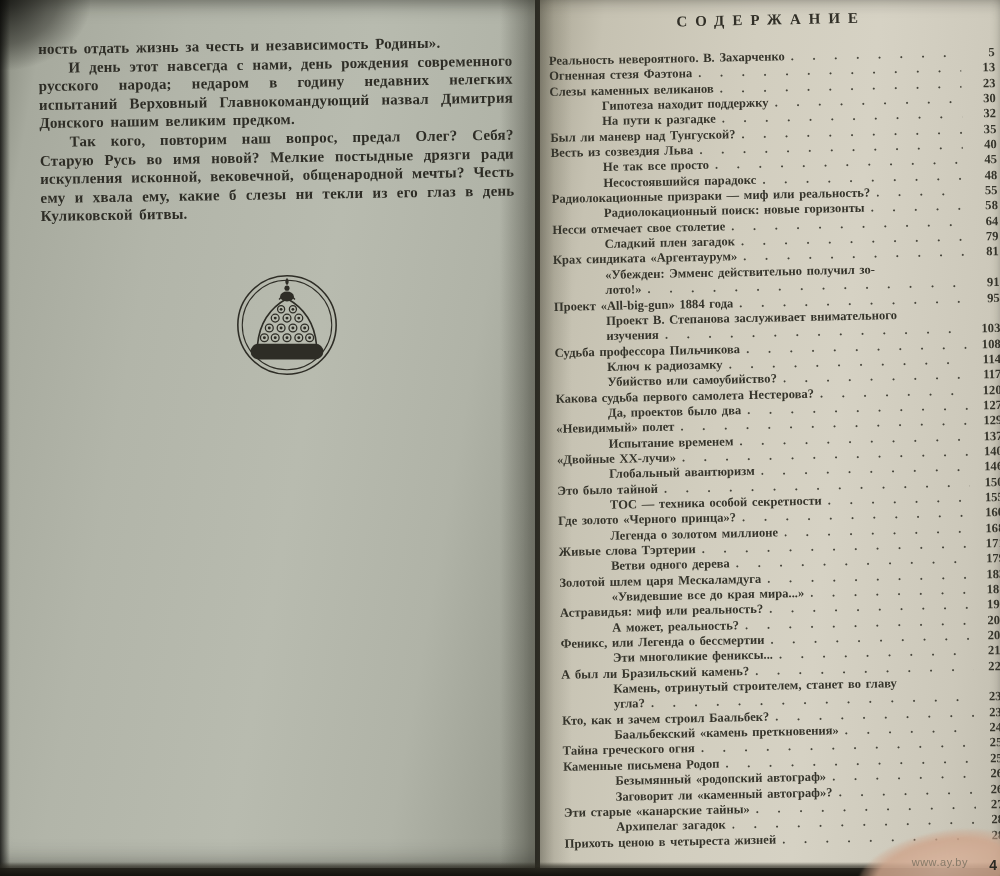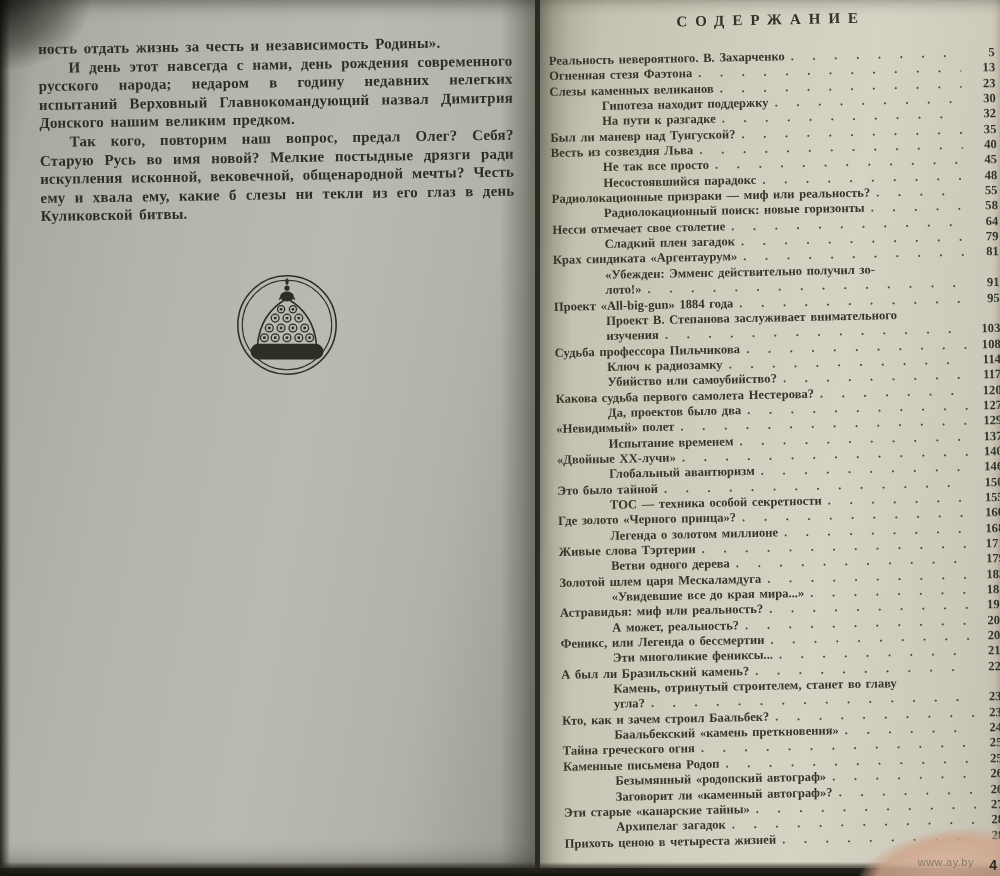--- a/index.html
+++ b/index.html
@@ -69,21 +69,21 @@
     position:absolute;left:0;bottom:0;width:1000px;height:14px;
     background:linear-gradient(180deg,rgba(60,58,46,0) 0%,rgba(45,43,34,.6) 30%,#14130e 100%);
   }
   .finger{
     position:absolute;right:-26px;bottom:-34px;width:170px;height:78px;
     border-radius:50%;transform:rotate(-12deg);
     background:radial-gradient(ellipse at center,#dcb7a0 0%,#cfa68d 55%,rgba(190,150,125,0) 75%);
     opacity:.85;filter:blur(1px);
   }
   .watermark{
-    position:absolute;right:26px;bottom:8px;
+    position:absolute;right:32px;bottom:8px;
     font-family:"Liberation Sans",sans-serif;font-size:11px;
     color:rgba(110,104,88,.75);letter-spacing:.5px;
   }
   .photo-number{
     position:absolute;right:3px;bottom:3px;
     font-family:"Liberation Sans",sans-serif;font-size:14px;font-weight:bold;
     color:#2b2a23;
   }
 </style>
 </head>

